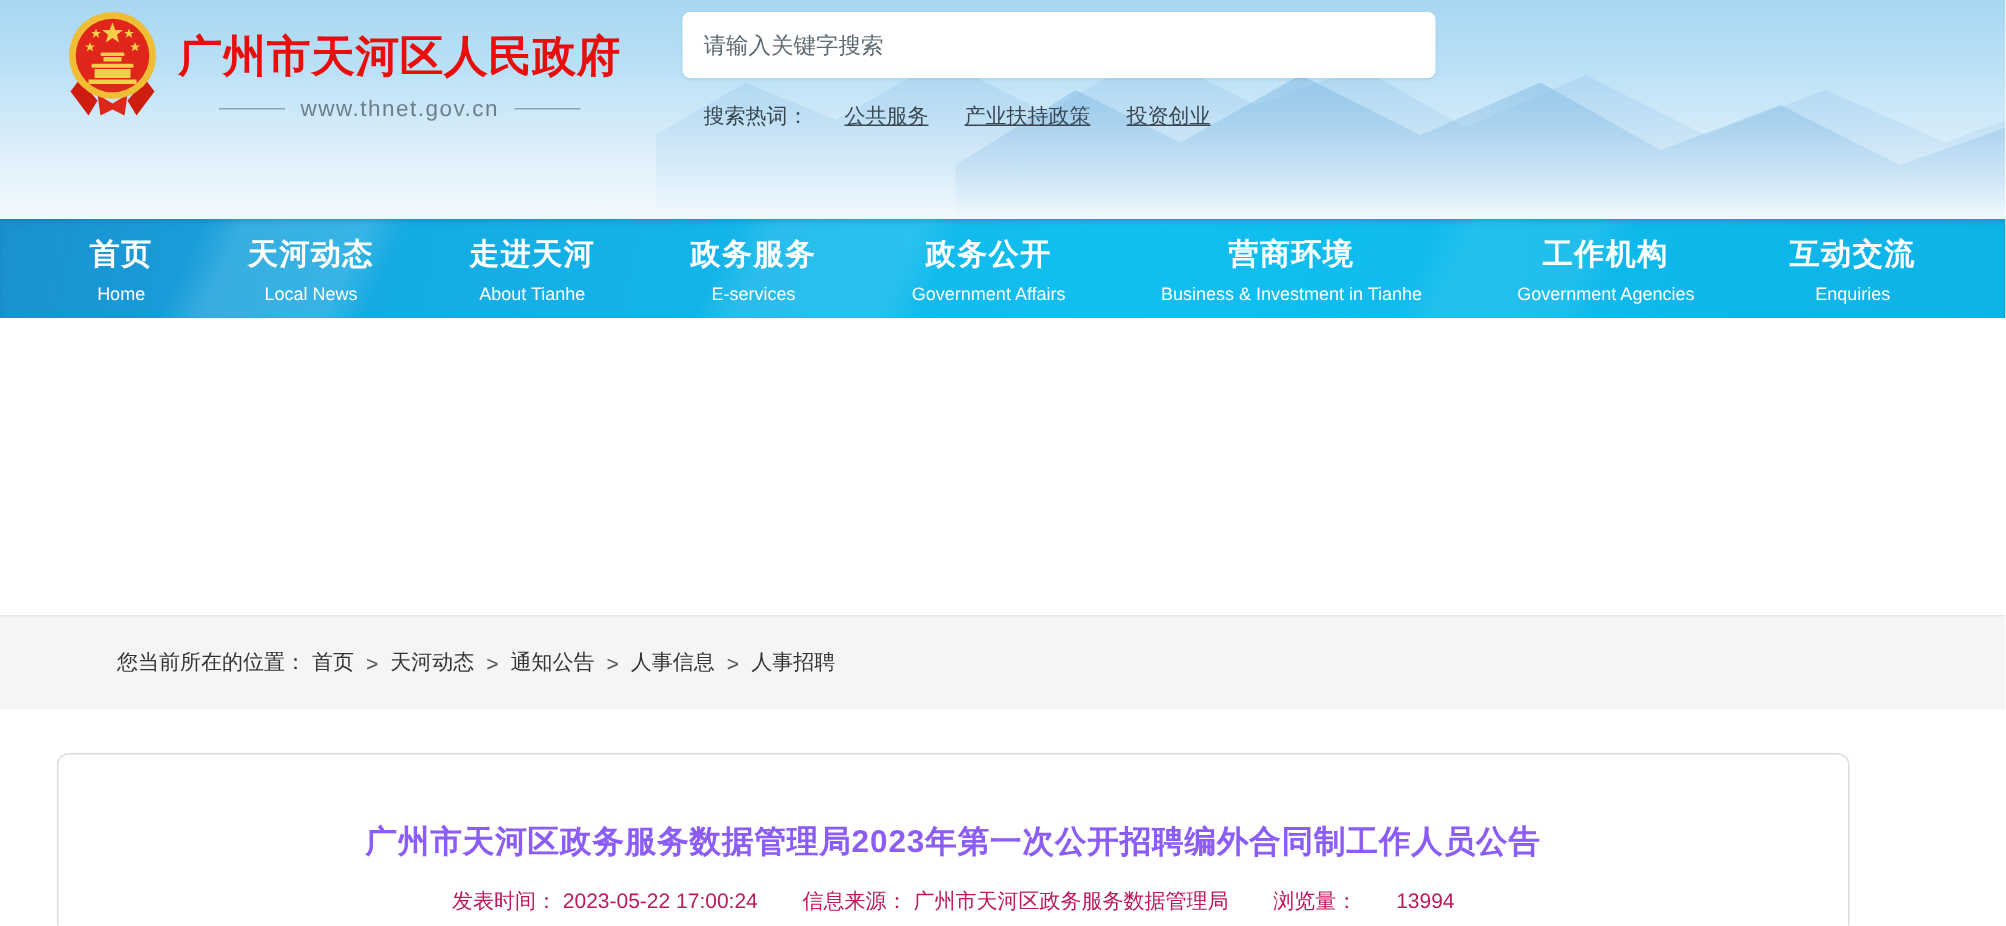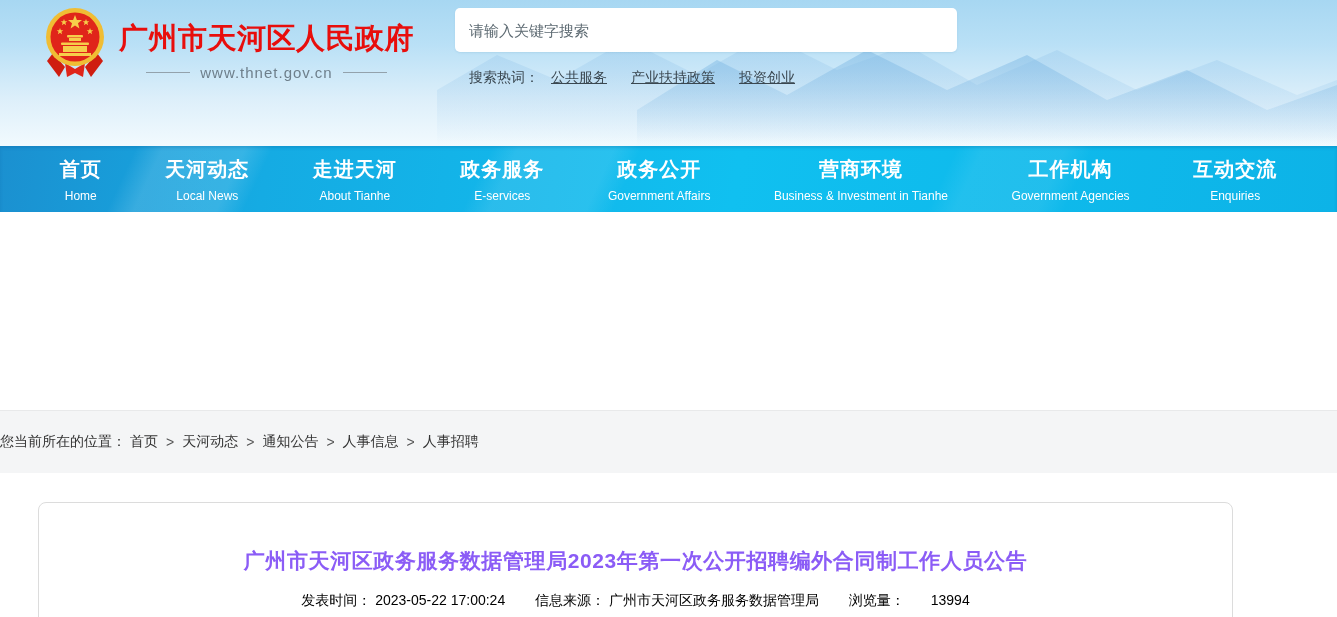--- a/index.html
+++ b/index.html
@@ -46,21 +46,21 @@
     font-family: "Liberation Sans", "DejaVu Sans", sans-serif;
     outline: none;
     box-shadow: 0 1px 2px rgba(80,140,180,0.15);
   }
   .search-input::placeholder { color: #5d6a72; opacity: 1; }
   .hot-row {
     margin-top: 17px; padding-left: 14px;
     font-size: 14px; color: #3a4750;
     display: flex; align-items: center;
   }
-  .hot-label { margin-right: 12px; }
+  .hot-label { margin-right: 24px; }
   .hot-link {
     color: #3a4750; text-decoration: underline;
     margin-right: 24px; cursor: pointer; white-space: nowrap;
   }
 
   
   .nav {
     width: 1337px; height: 66px;
     display: flex; align-items: center; justify-content: space-around;
     padding: 0 28px;
@@ -83,20 +83,21 @@
 
   
   .spacer { height: 198px; background: #ffffff; }
 
   
   .breadcrumb-bar {
     height: 63px;
     background: #f4f5f6;
     border-top: 1px solid #e8e9ea;
     display: flex; align-items: center;
+    padding-left: 78px;
     font-size: 14px; color: #333333;
   }
   .bc-label { color: #333; }
   .bc-link { color: #333; text-decoration: none; cursor: pointer; margin: 0 4px; white-space: nowrap; }
   .bc-sep { color: #555; margin: 0 4px; }
 
   
   .content { background: #ffffff; padding-top: 29px; }
   .card {
     margin-left: 38px;
@@ -108,21 +109,21 @@
   .article-title {
     margin-top: 44px;
     text-align: center;
     font-size: 21px; font-weight: 700;
     letter-spacing: 0.6px;
     color: #8b5cf6;
   }
   .article-meta {
     margin-top: 17px;
     text-align: center;
-    font-size: 14px; color: #000000;
+    font-size: 14px; color: #be185d;
   }
   .meta-gap { margin-left: 26px; }
   .views-value { margin-left: 22px; }
 </style>
 </head>
 <body>
 
 <div class="page">
 
   <header class="banner">

